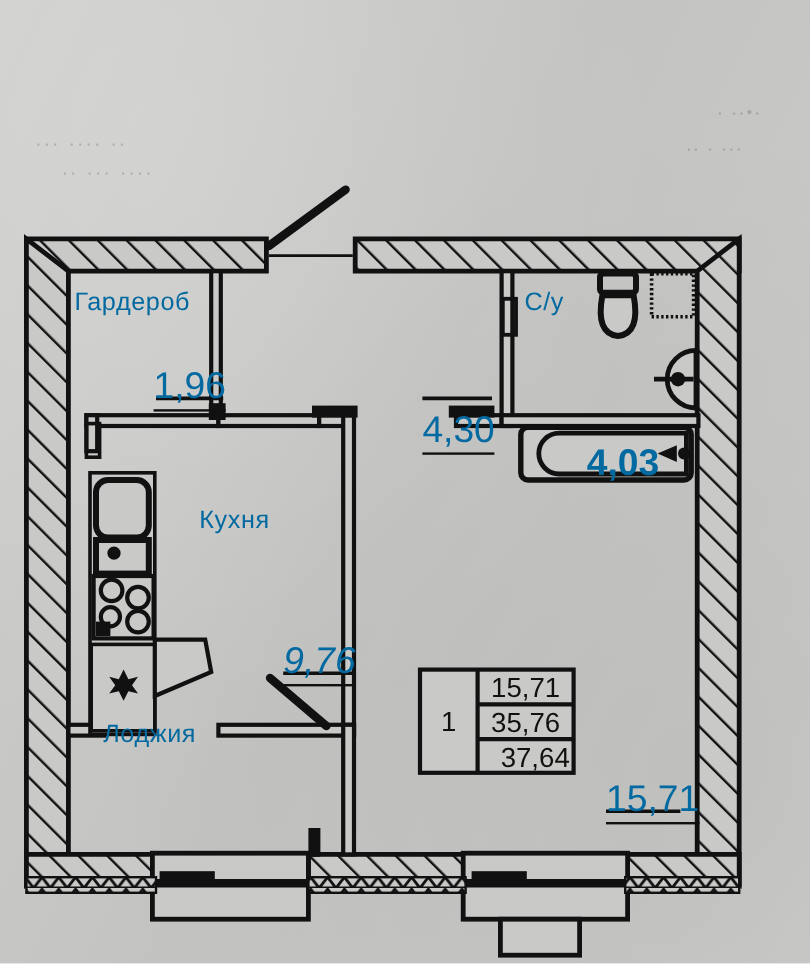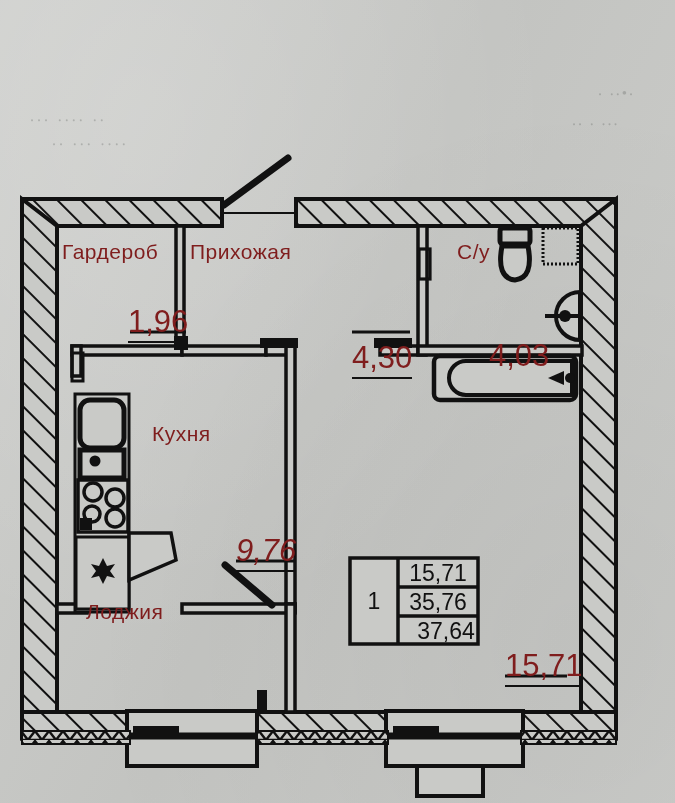--- a/index.html
+++ b/index.html
@@ -52,21 +52,21 @@
     user-select: none;
   }
   #watermark .dot {
     display: inline-block;
     position: relative;
     top: 2px;
     font-size: 30px;
   }
   .lbl {
     position: absolute;
-    color: #7f1d1d;
+    color: #0369a1;
     white-space: nowrap;
     font-family: "Liberation Sans", sans-serif;
   }
   .room-name {
     font-size: 21px;
     letter-spacing: 0.5px;
   }
   .area-num {
     font-size: 31px;
     letter-spacing: 0px;
@@ -266,29 +266,28 @@
       <line x1="236" y1="561" x2="294" y2="561"></line>
 
       <line x1="505" y1="676" x2="567" y2="676"></line>
     </g>
   </svg>
 
   <div class="lbl room-name" style="left:62px; top:240px;">Гардероб</div>
 
   <div class="lbl area-num under" style="left:128px; top:304px;">1,96</div>
 
-  <div class="lbl room-name" style="left:190px; top:240px;">Прихожая</div>
 
   <div class="lbl area-num under" style="left:352px; top:304px;margin-top:36px;">4,30</div>
 
-  <div class="lbl room-name" style="left:457px; top:240px;">С/у</div>
-
-  <div class="lbl area-num" style="left:489px; top:338px;">4,03</div>
-
-  <div class="lbl room-name" style="left:152px; top:422px;">Кухня</div>
+  <div class="lbl room-name" style="left:437px; top:240px;">С/у</div>
+
+  <div class="lbl area-num" style="left:489px; top:368px;font-weight:bold;">4,03</div>
+
+  <div class="lbl room-name" style="left:166px; top:422px;">Кухня</div>
 
   <div class="lbl area-num under" style="left:236px; top:533px;font-style:italic;">9,76</div>
 
   <div class="lbl room-name" style="left:86px; top:600px;">Лоджия</div>
 
 
   <div class="lbl area-num under" style="left:505px; top:648px;">15,71</div>
 
   <div class="tbl-cell" style="left:350px; top:588px; width:48px;">1</div>
   <div class="tbl-cell" style="left:398px; top:560px; width:80px;">15,71</div>

